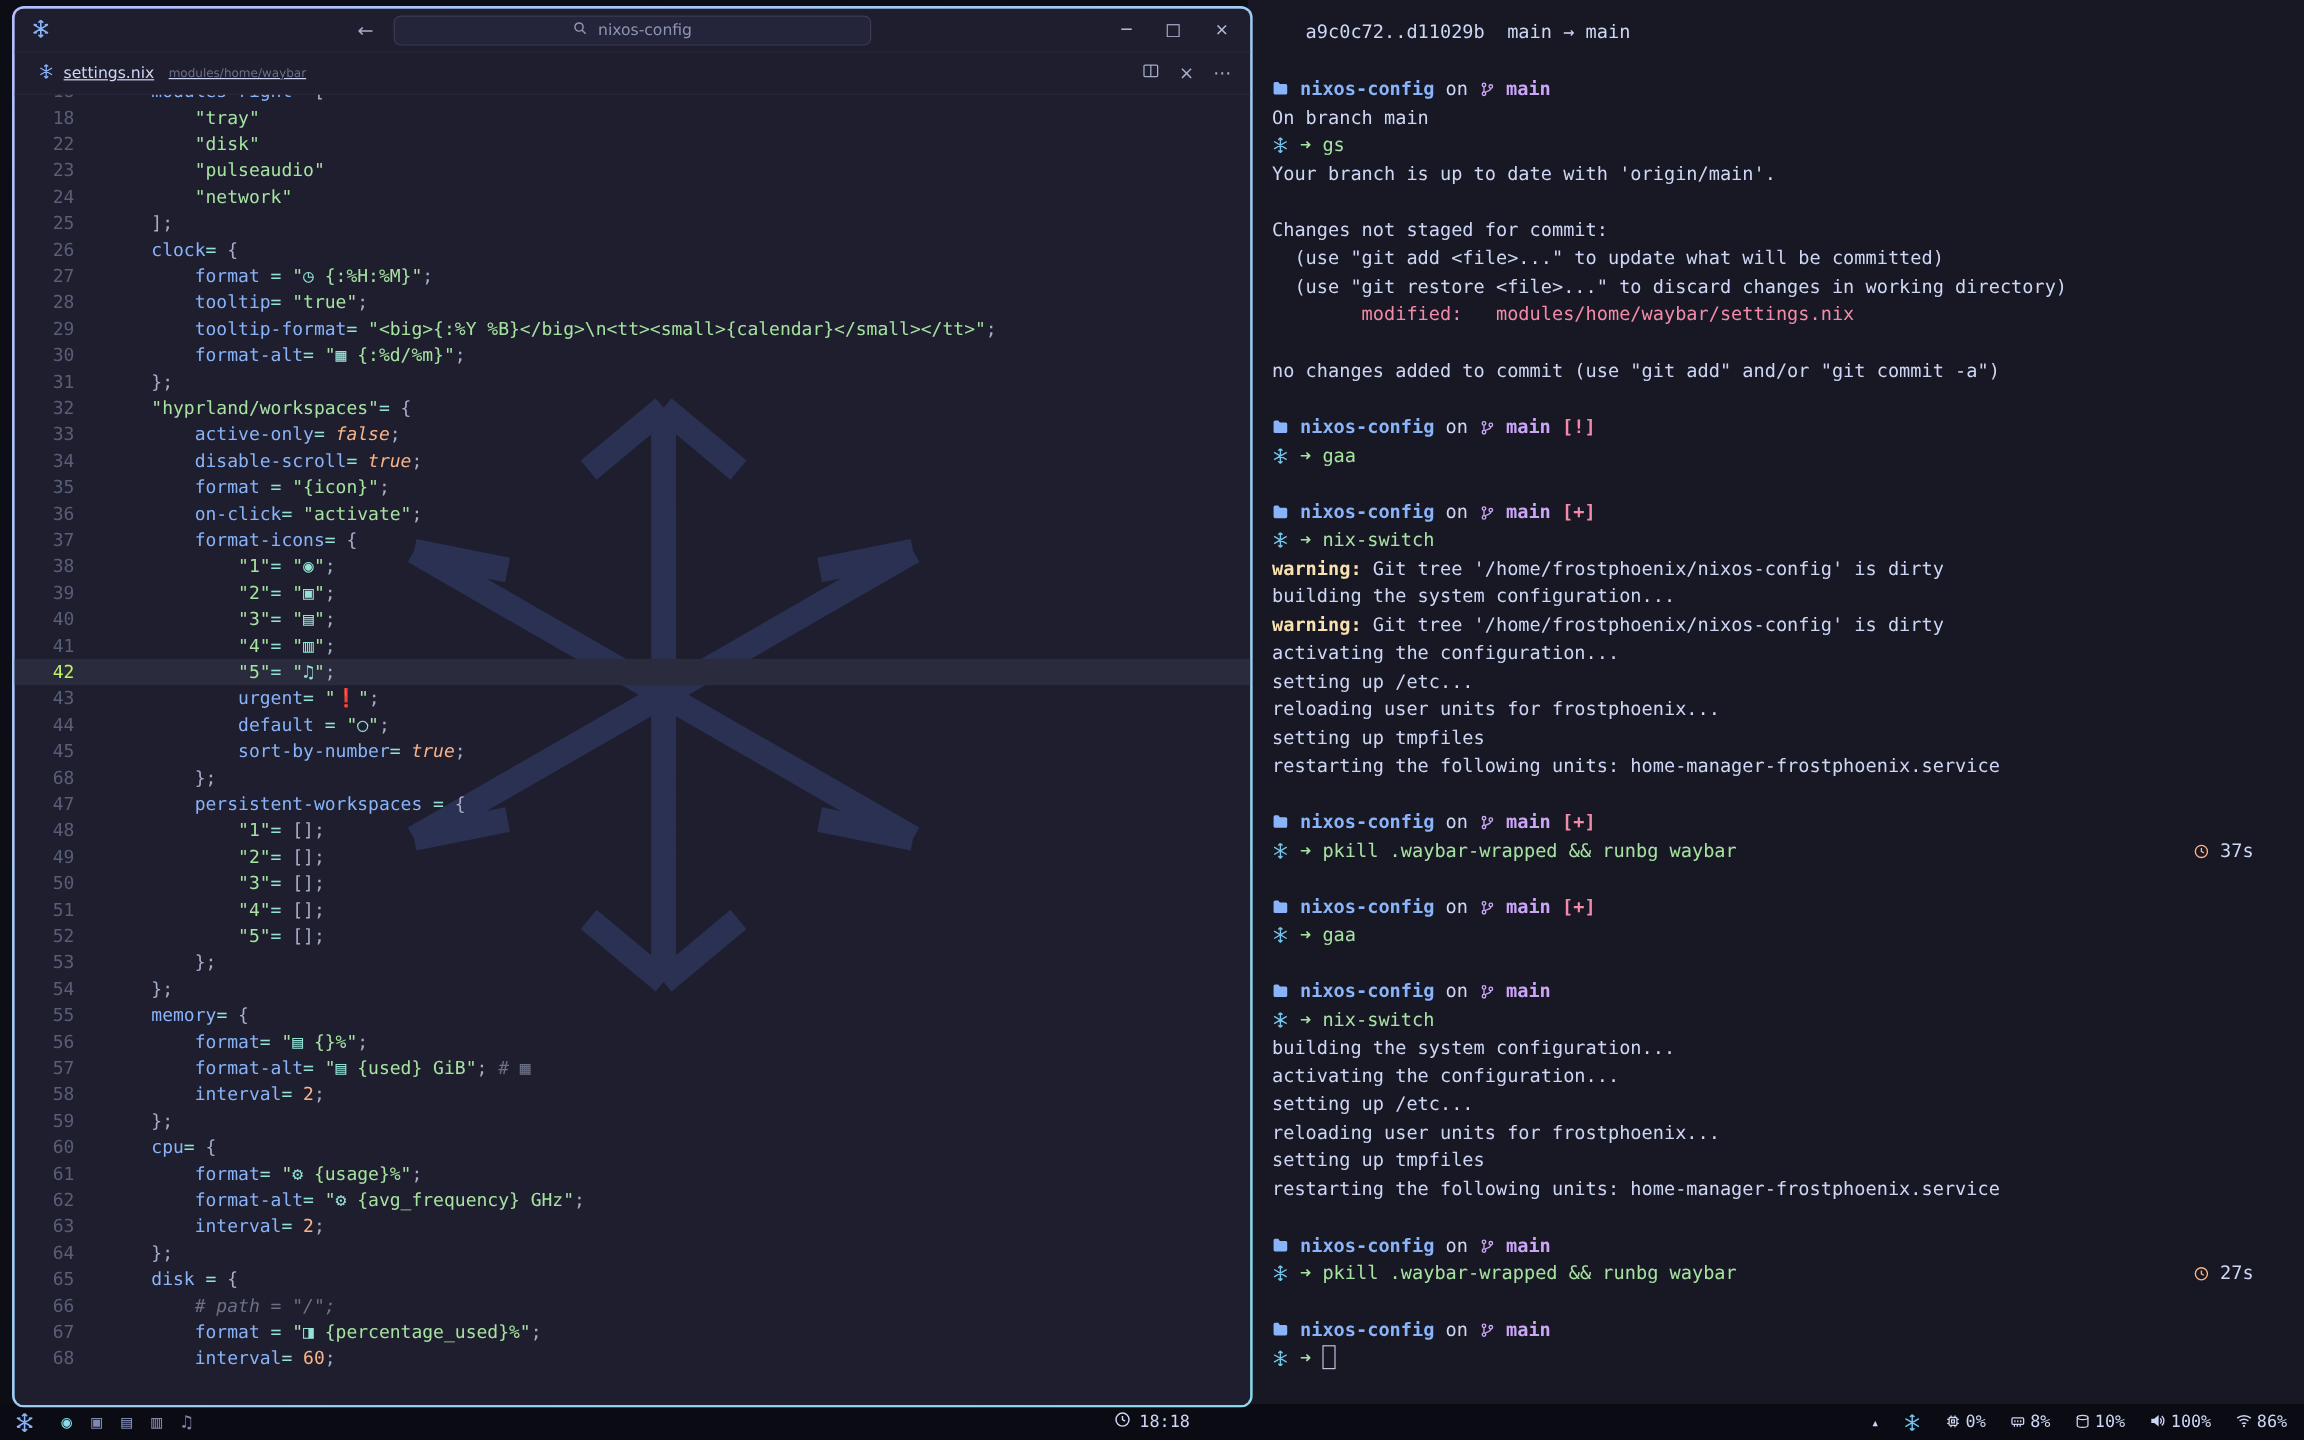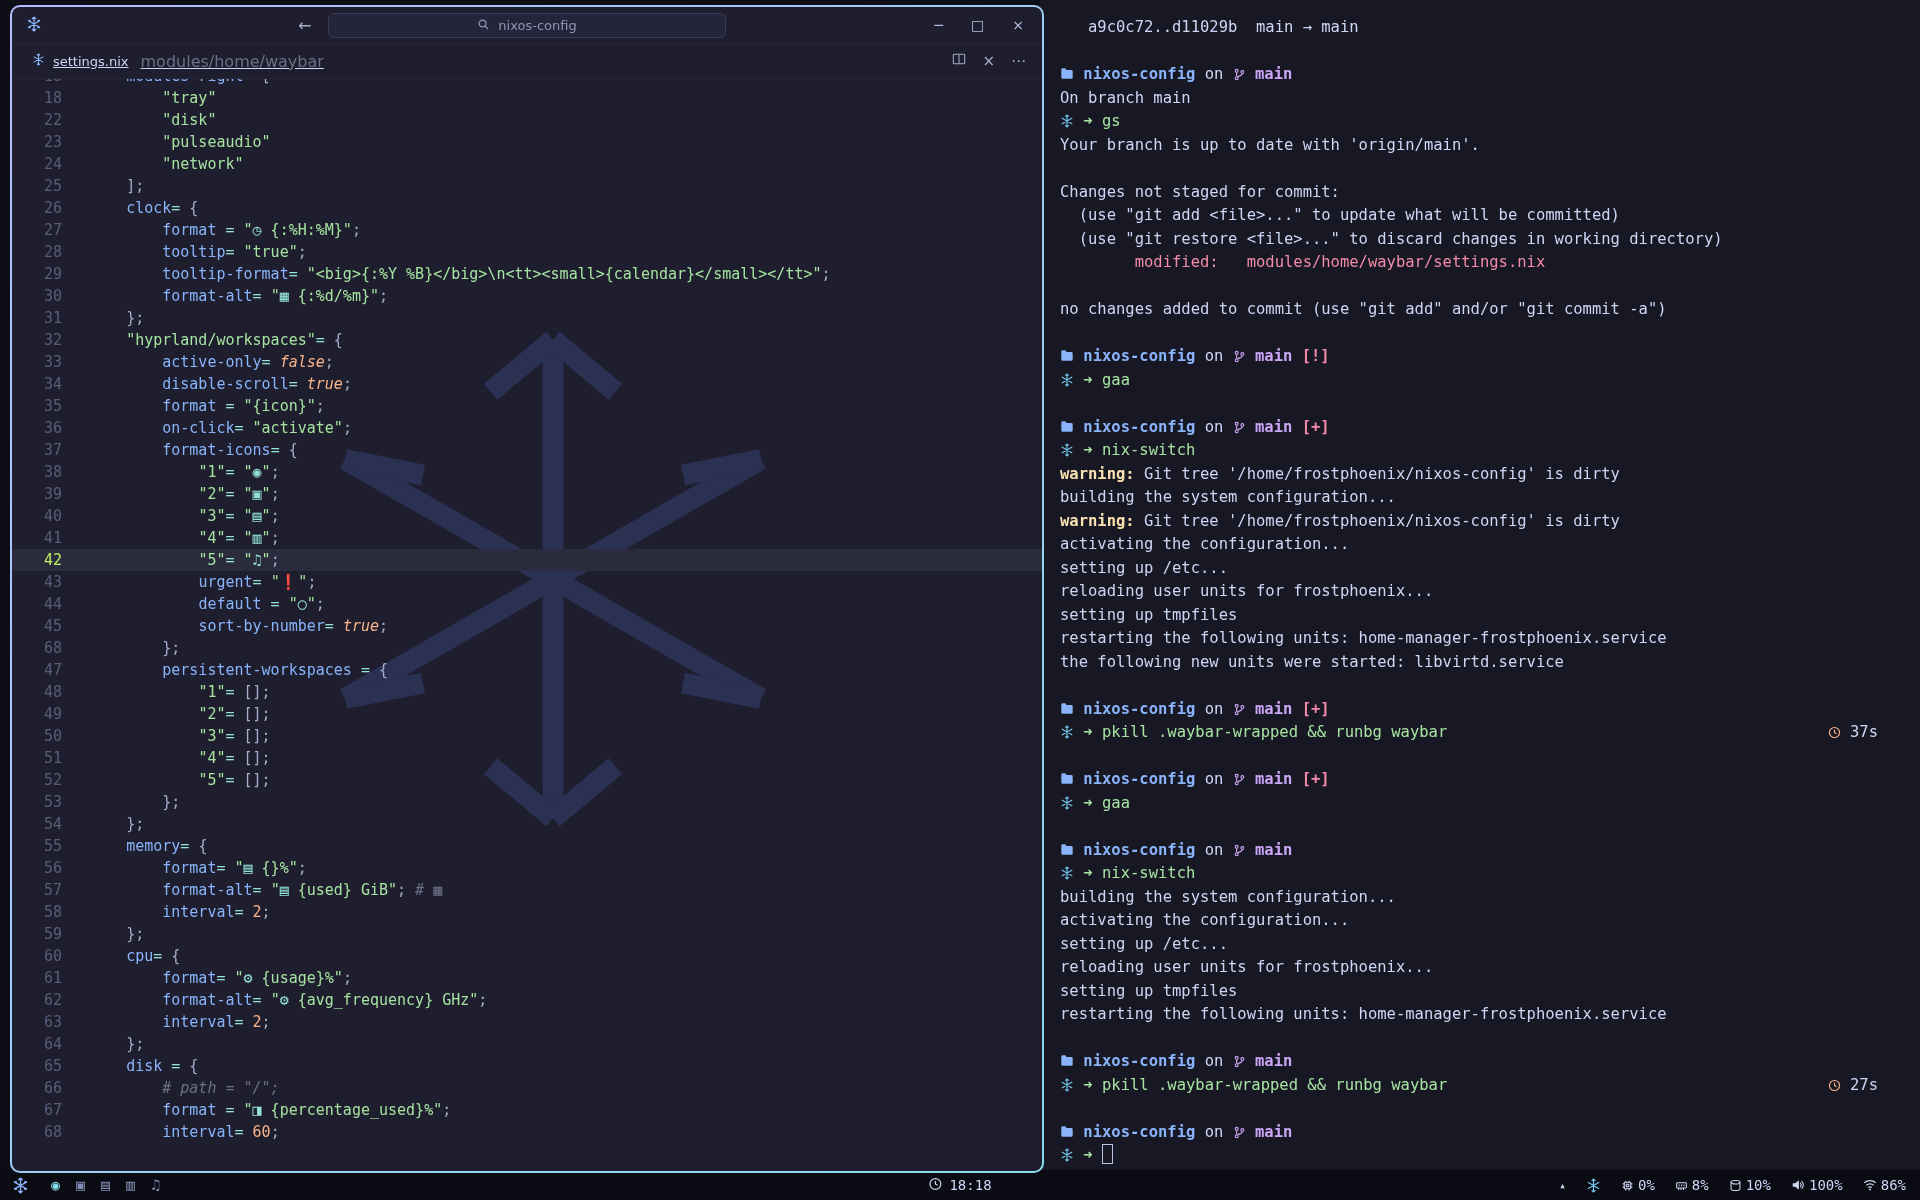--- a/index.html
+++ b/index.html
@@ -34,21 +34,21 @@
   .navgroup{position:absolute;left:286px;top:0;height:36px;display:flex;align-items:center;gap:24px;
     font-size:16px;}
   .nav-back{color:#a6adc8}.nav-fwd{color:#585b70}
   .cmdcenter{position:absolute;left:50%;top:6px;transform:translateX(-50%);width:396px;height:23px;
     background:#24243a;border:1px solid #3b3b55;border-radius:6px;display:flex;align-items:center;justify-content:center;gap:8px;
     color:#8e95b3;font-size:13px;}
   .winctrls{position:absolute;right:18px;top:0;height:36px;display:flex;align-items:center;gap:28px;
     color:#b8c0e0;font-size:14px;}
   .tabbar{position:relative;height:34px;display:flex;align-items:center;border-bottom:1px solid #27273a;padding:0 10px;}
   .tab{display:flex;align-items:center;gap:8px;padding:0 10px;font-size:13px;color:#cdd6f4;text-decoration:underline;}
-  .tabpath{color:#6c7086;font-size:16px;margin-left:4px;}
+  .tabpath{color:#6c7086;font-size:10px;margin-left:4px;}
   .tabacts{position:absolute;right:16px;display:flex;align-items:center;gap:16px;color:#a6adc8;font-size:15px;}
   .editor-body{position:absolute;top:72px;left:0;right:0;bottom:0;overflow:hidden;
     font-family:"DejaVu Sans Mono","DejaVu Sans",monospace;font-size:15px;}
   .watermark{position:absolute;left:52.5%;top:46%;transform:translate(-50%,-50%);color:#2b3153;z-index:0;}
   .code{position:relative;z-index:1;margin-top:-14px;}
   .cl{display:flex;height:22px;line-height:22px;white-space:pre;}
   .cl.act{background:#2a2b3d;}
   .ln{width:50px;padding-right:16px;text-align:right;color:#595e78;flex:none;}
   .cl.act .ln{color:#bef264;}
   .ctext{padding-left:12px;}
@@ -128,21 +128,20 @@
               <path d="M8 1v14M2 4.5l12 7M2 11.5l12-7M8 1L6 3M8 1l2 2M8 15l-2-2M8 15l2-2"></path>
             </svg></span><span class="grnb"> ➜ </span><span class="grn">nix-switch</span></div>
         <div class="trow"><span class="yelb">warning:</span><span class="t"> Git tree '/home/frostphoenix/nixos-config' is dirty</span></div>
         <div class="trow"><span class="t">building the system configuration...</span></div>
         <div class="trow"><span class="yelb">warning:</span><span class="t"> Git tree '/home/frostphoenix/nixos-config' is dirty</span></div>
         <div class="trow"><span class="t">activating the configuration...</span></div>
         <div class="trow"><span class="t">setting up /etc...</span></div>
         <div class="trow"><span class="t">reloading user units for frostphoenix...</span></div>
         <div class="trow"><span class="t">setting up tmpfiles</span></div>
         <div class="trow"><span class="t">restarting the following units: home-manager-frostphoenix.service</span></div>
-        <div class="trow"><span class="t">the following new units were started: libvirtd.service</span></div>
         <div class="trow"></div>
         <div class="trow"><span class="ic dir"><svg viewBox="0 0 16 16" width="14" height="14" fill="currentColor">
               <path d="M1.5 3A1.5 1.5 0 0 1 3 1.5h3l1.5 2H13A1.5 1.5 0 0 1 14.5 5v7A1.5 1.5 0 0 1 13 13.5H3A1.5 1.5 0 0 1 1.5 12V3z"></path>
             </svg></span><span class="dir"> nixos-config</span><span class="t"> on </span><span class="ic brn"><svg viewBox="0 0 16 16" width="13" height="13" fill="none" stroke="currentColor" stroke-width="1.4">
               <circle cx="4.5" cy="3.5" r="1.8"></circle>
               <circle cx="4.5" cy="12.5" r="1.8"></circle>
               <circle cx="11.5" cy="5" r="1.8"></circle>
               <path d="M4.5 5.3v5.4M11.5 6.8c0 3-4 2.5-5.5 4.2"></path>
             </svg></span><span class="brn"> main</span><span class="redb"> [+]</span></div>
         <div class="trow"><span class="ic sky"><svg viewBox="0 0 16 16" width="14" height="14" fill="none" stroke="currentColor" stroke-width="1.3">

